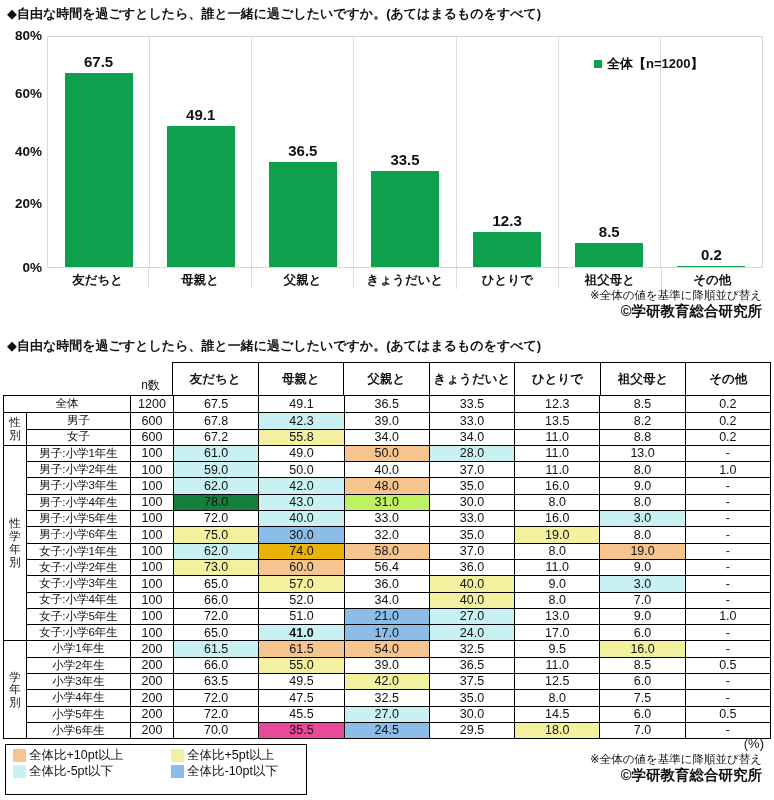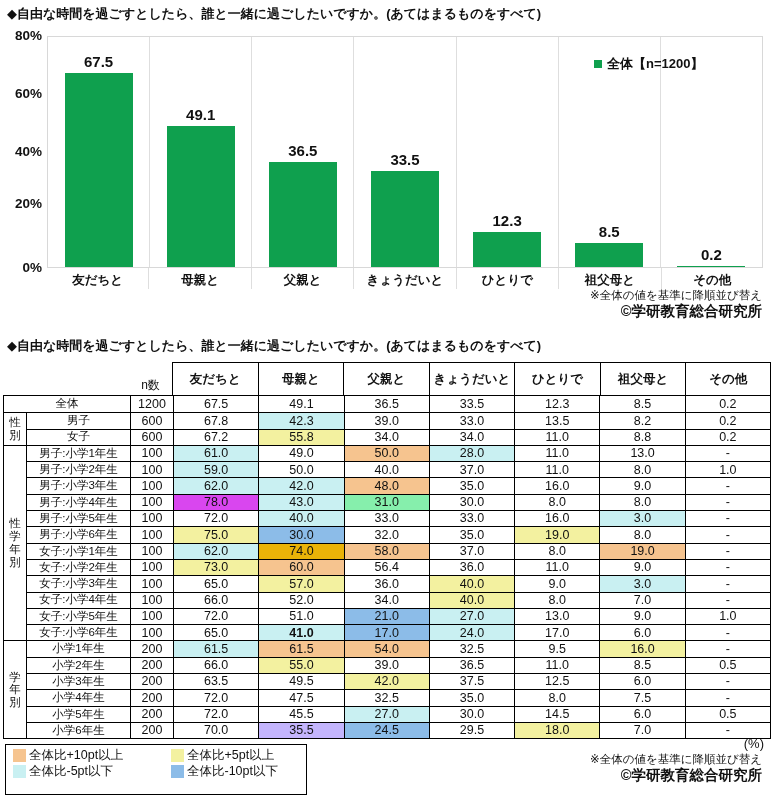--- a/index.html
+++ b/index.html
@@ -196,23 +196,23 @@
     <div class="cell">100</div>
     <div class="cell" style="background: rgb(201, 240, 242);">62.0</div>
     <div class="cell" style="background: rgb(201, 240, 242);">42.0</div>
     <div class="cell" style="background: rgb(246, 196, 143);">48.0</div>
     <div class="cell">35.0</div>
     <div class="cell">16.0</div>
     <div class="cell">9.0</div>
     <div class="cell">-</div>
     <div class="cell lbl">男子:小学4年生</div>
     <div class="cell">100</div>
-    <div class="cell" style="background: #d946ef;">78.0</div>
+    <div class="cell" style="background: #15803d;">78.0</div>
     <div class="cell" style="background: rgb(201, 240, 242);">43.0</div>
-    <div class="cell" style="background: #86efac;">31.0</div>
+    <div class="cell" style="background: #bef264;">31.0</div>
     <div class="cell">30.0</div>
     <div class="cell">8.0</div>
     <div class="cell">8.0</div>
     <div class="cell">-</div>
     <div class="cell lbl">男子:小学5年生</div>
     <div class="cell">100</div>
     <div class="cell">72.0</div>
     <div class="cell" style="background: rgb(201, 240, 242);">40.0</div>
     <div class="cell">33.0</div>
     <div class="cell">33.0</div>
@@ -326,21 +326,21 @@
     <div class="cell">72.0</div>
     <div class="cell">45.5</div>
     <div class="cell" style="background: rgb(201, 240, 242);">27.0</div>
     <div class="cell">30.0</div>
     <div class="cell">14.5</div>
     <div class="cell">6.0</div>
     <div class="cell">0.5</div>
     <div class="cell lbl">小学6年生</div>
     <div class="cell">200</div>
     <div class="cell">70.0</div>
-    <div class="cell" style="background: #c4b5fd;">35.5</div>
+    <div class="cell" style="background: #ec4899;">35.5</div>
     <div class="cell" style="background: rgb(140, 188, 232);">24.5</div>
     <div class="cell">29.5</div>
     <div class="cell" style="background: rgb(243, 241, 160);">18.0</div>
     <div class="cell">7.0</div>
     <div class="cell">-</div>
   </div>
 
 <div id="hl-box">
   <div id="hl-items">
       <div class="hl-item">

